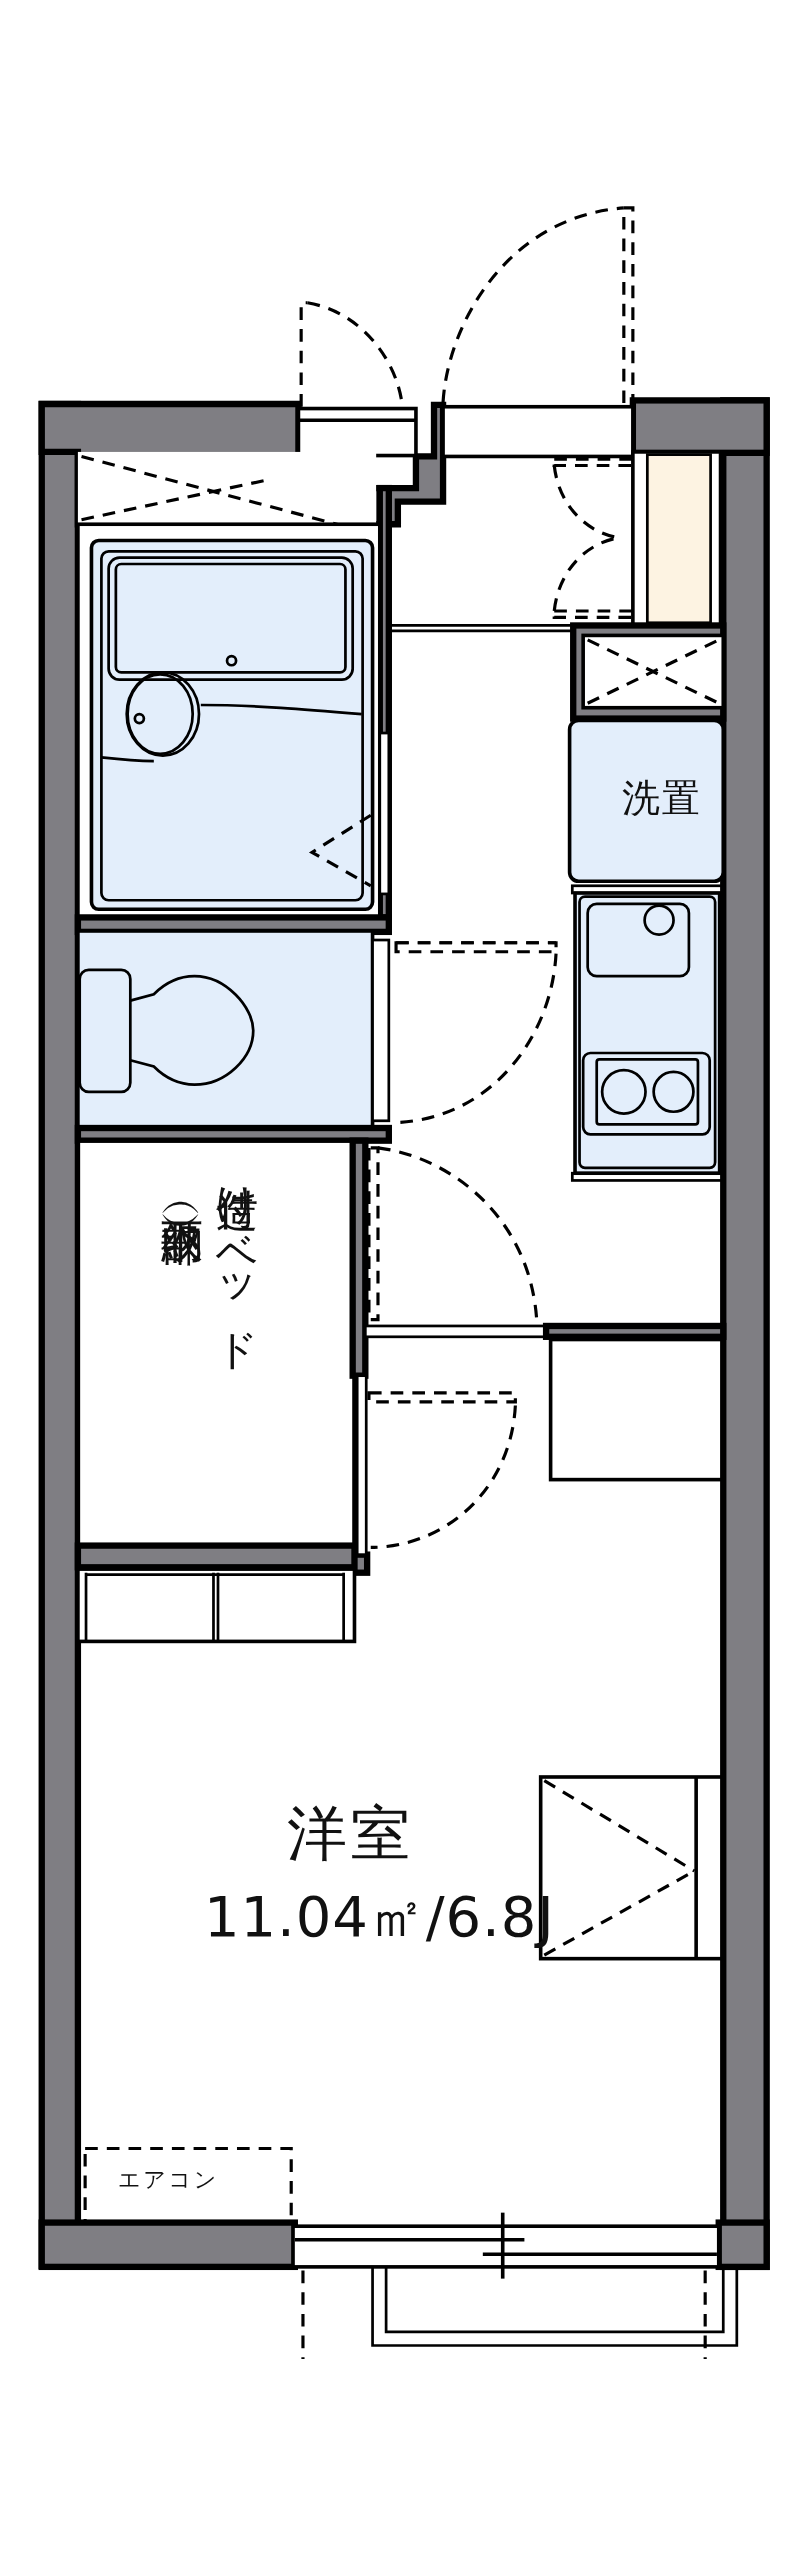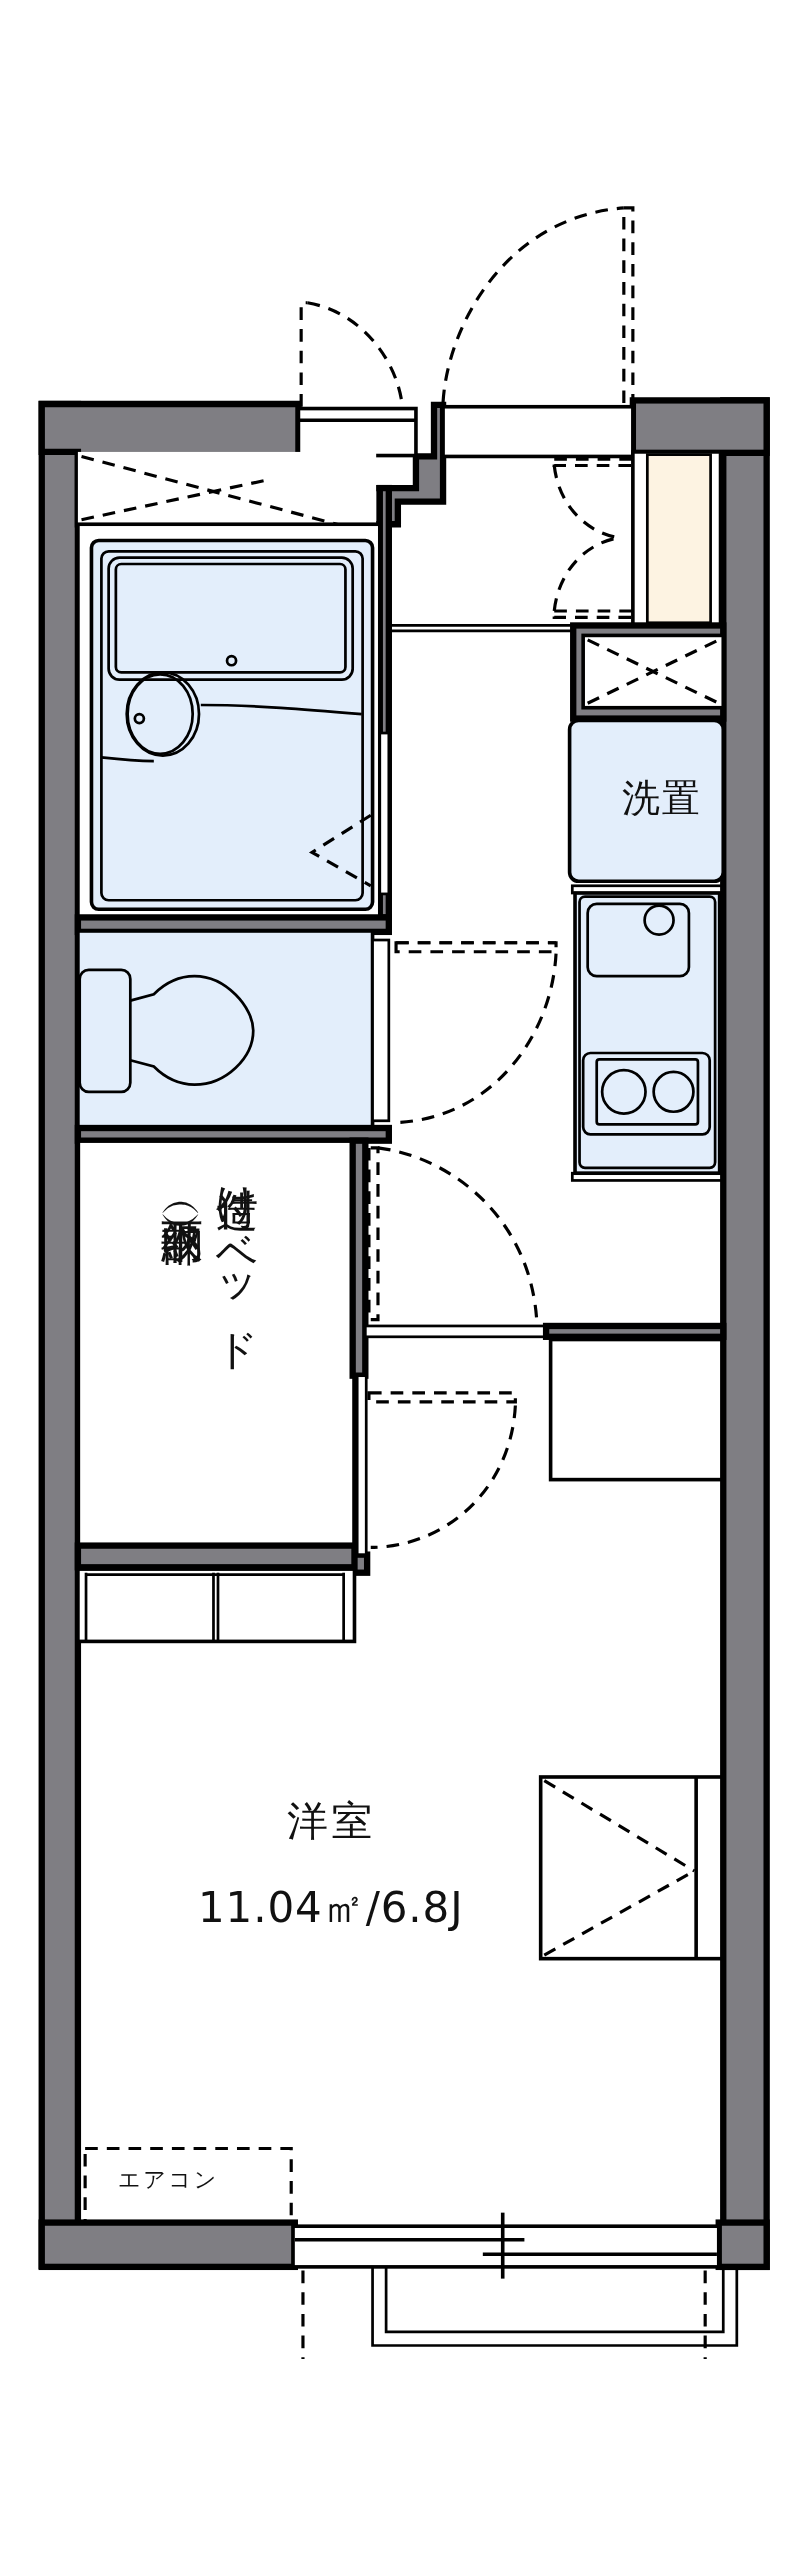--- a/index.html
+++ b/index.html
@@ -11,22 +11,22 @@
   .thin2 { fill: none; stroke: #000; stroke-width: 3; }
   .dash { fill: none; stroke: #000; stroke-width: 3.5; stroke-dasharray: 14 10; }
   .blue { fill: #e3eefb; stroke: #000; stroke-width: 4; }
   .cream { fill: #fdf3e2; stroke: #000; stroke-width: 3; }
   .white { fill: #fff; stroke: #000; stroke-width: 4; }
   .label { position: absolute; color: #111; white-space: nowrap; }
   .lbl-wash { left: 586px; top: 773px; font-size: 38px; letter-spacing: 1.8px; margin-left: 36px; }
   .vcol { position: absolute; writing-mode: vertical-rl; font-size: 42px; line-height: 1; color: #111; }
   .lbl-bed1 { left: 216px; top: 1157px; }
   .lbl-bed2 { left: 161px; top: 1189px; }
-  .lbl-room { left: 287px; top: 1794px; font-size: 41px; letter-spacing: 3.6px; }
-  .lbl-area { left: 198px; top: 1880px; font-size: 42px; letter-spacing: 0.9px; }
+  .lbl-room { left: 287px; top: 1794px; font-size: 60px; letter-spacing: 3.6px; }
+  .lbl-area { left: 204px; top: 1880px; font-size: 56px; letter-spacing: 0.9px; }
   .lbl-ac { left: 118px; top: 2165px; font-size: 22px; letter-spacing: 2.7px; }
 </style>
 </head>
 <body>
 
 <svg class="plan" width="812" height="2576" viewBox="0 0 898 2850" xmlns="http://www.w3.org/2000/svg">
 
   <g>
 
     <rect class="wall" x="46" y="447" width="40" height="2060"></rect>

